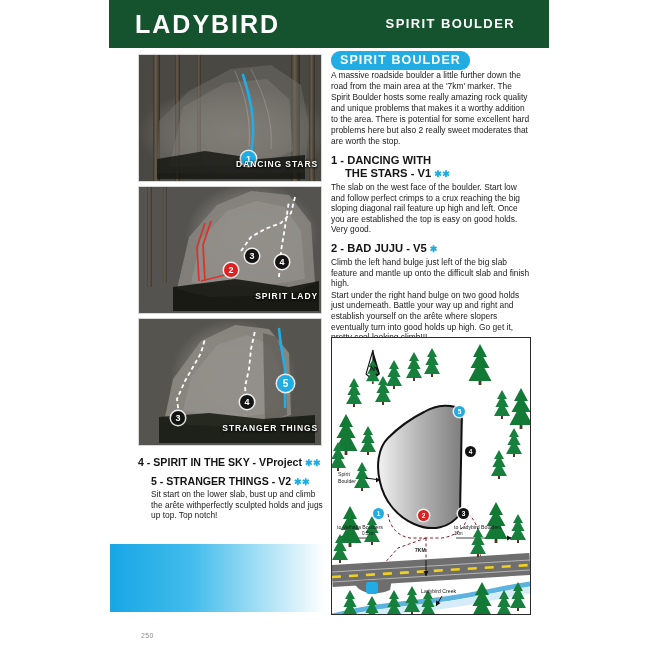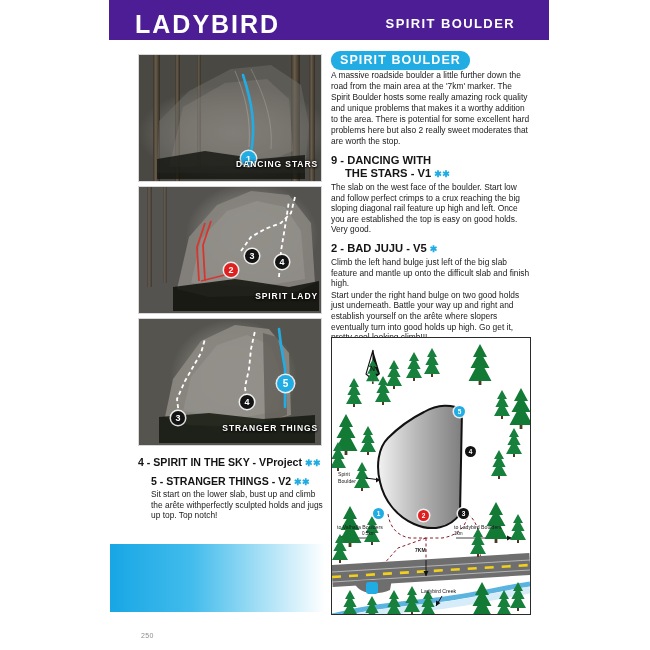--- a/index.html
+++ b/index.html
@@ -6,22 +6,22 @@
   body{
     width:650px;height:650px;
     background:#ffffff;
     font-family:"Liberation Sans", sans-serif;
     overflow:hidden;
     position:relative;
   }
 
   
   .header{
-    position:absolute;left:109px;top:0;width:440px;height:40px;
-    background:#4c1d95;
+    position:absolute;left:109px;top:0;width:440px;height:48px;
+    background:#14532d;
   }
   .header-title{
     position:absolute;left:26px;top:10px;
     font-size:25px;font-weight:bold;color:#ffffff;
     letter-spacing:2.0px;
   }
   .header-sub{
     position:absolute;right:34px;top:16px;
     font-size:13px;font-weight:bold;color:#ffffff;
     letter-spacing:1.4px;
@@ -188,21 +188,21 @@
   <div class="marker m-black" style="left:101px;top:76px;width:14px;height:14px;">4</div>
   <div class="marker m-blue" style="left:138px;top:56px;width:17px;height:17px;font-size:10px;">5</div>
   <div class="photo-caption">STRANGER THINGS</div>
 </div>
 
 <div class="rightcol">
   <div class="pill">SPIRIT BOULDER</div>
   <div class="intro">A massive roadside boulder a little further down the road from the main area at the '7km' marker. The Spirit Boulder hosts some really amazing rock quality and unique problems that makes it a worthy addition to the area. There is potential for some excellent hard problems here but also 2 really sweet moderates that are worth the stop.</div>
 
   <div class="routehead">
-    <span>9 - DANCING WITH</span>
+    <span>1 - DANCING WITH</span>
     <span class="ind">
       <span>THE STARS - V1</span>
       <span class="stars">✱✱</span>
     </span>
   </div>
   <div class="routebody">The slab on the west face of the boulder. Start low and follow perfect crimps to a crux reaching the big sloping diagonal rail feature up high and left. Once you are established the top is easy on good holds. Very good.</div>
 
   <div class="routehead">
     <span>2 - BAD JUJU - V5</span>
     <span class="stars">✱</span>

